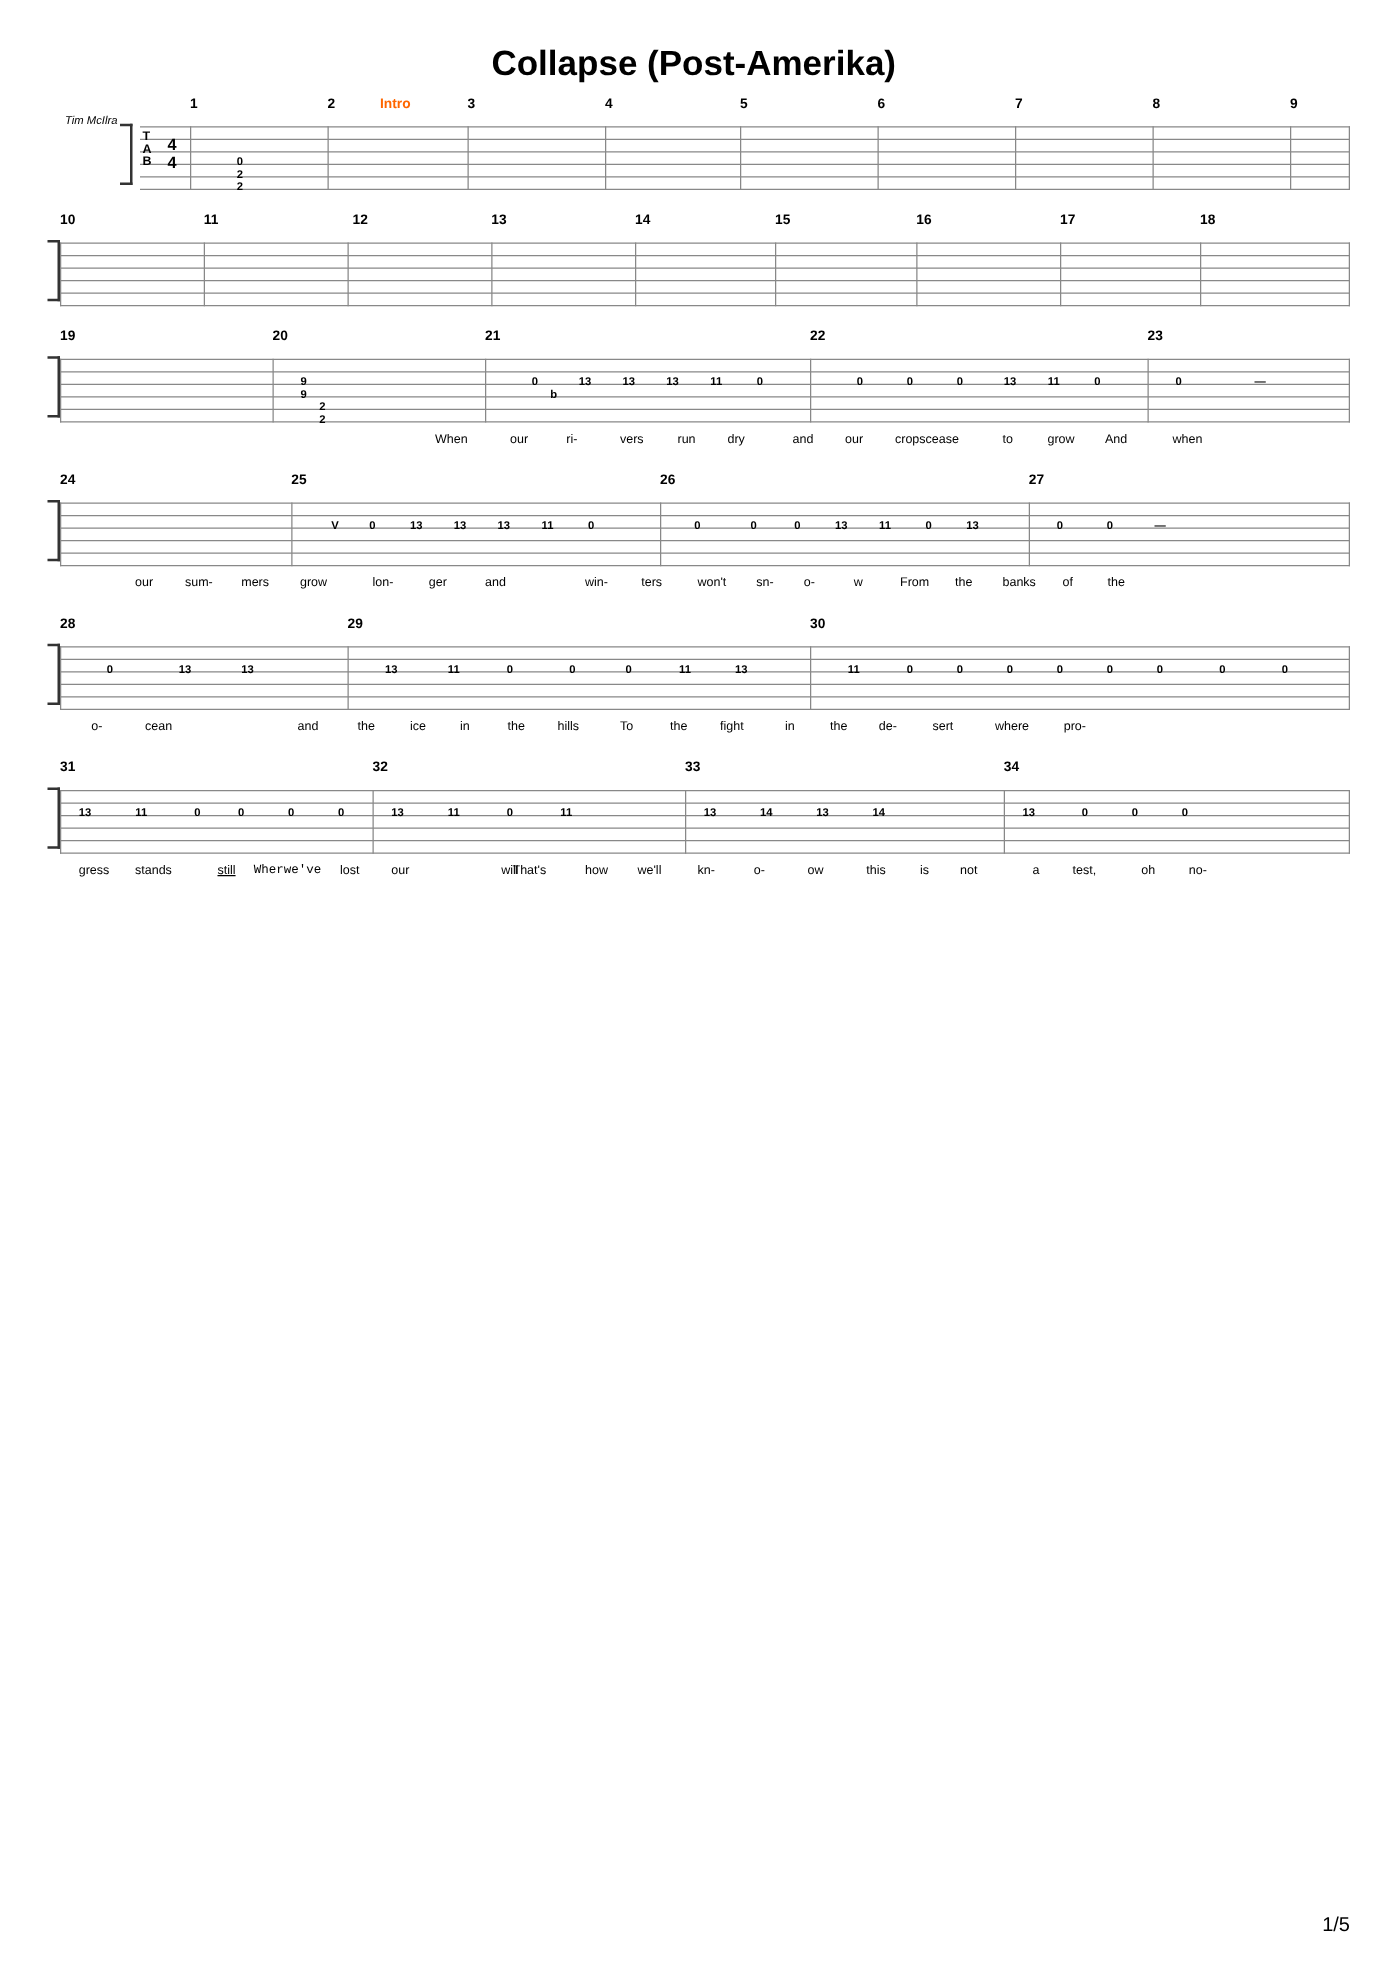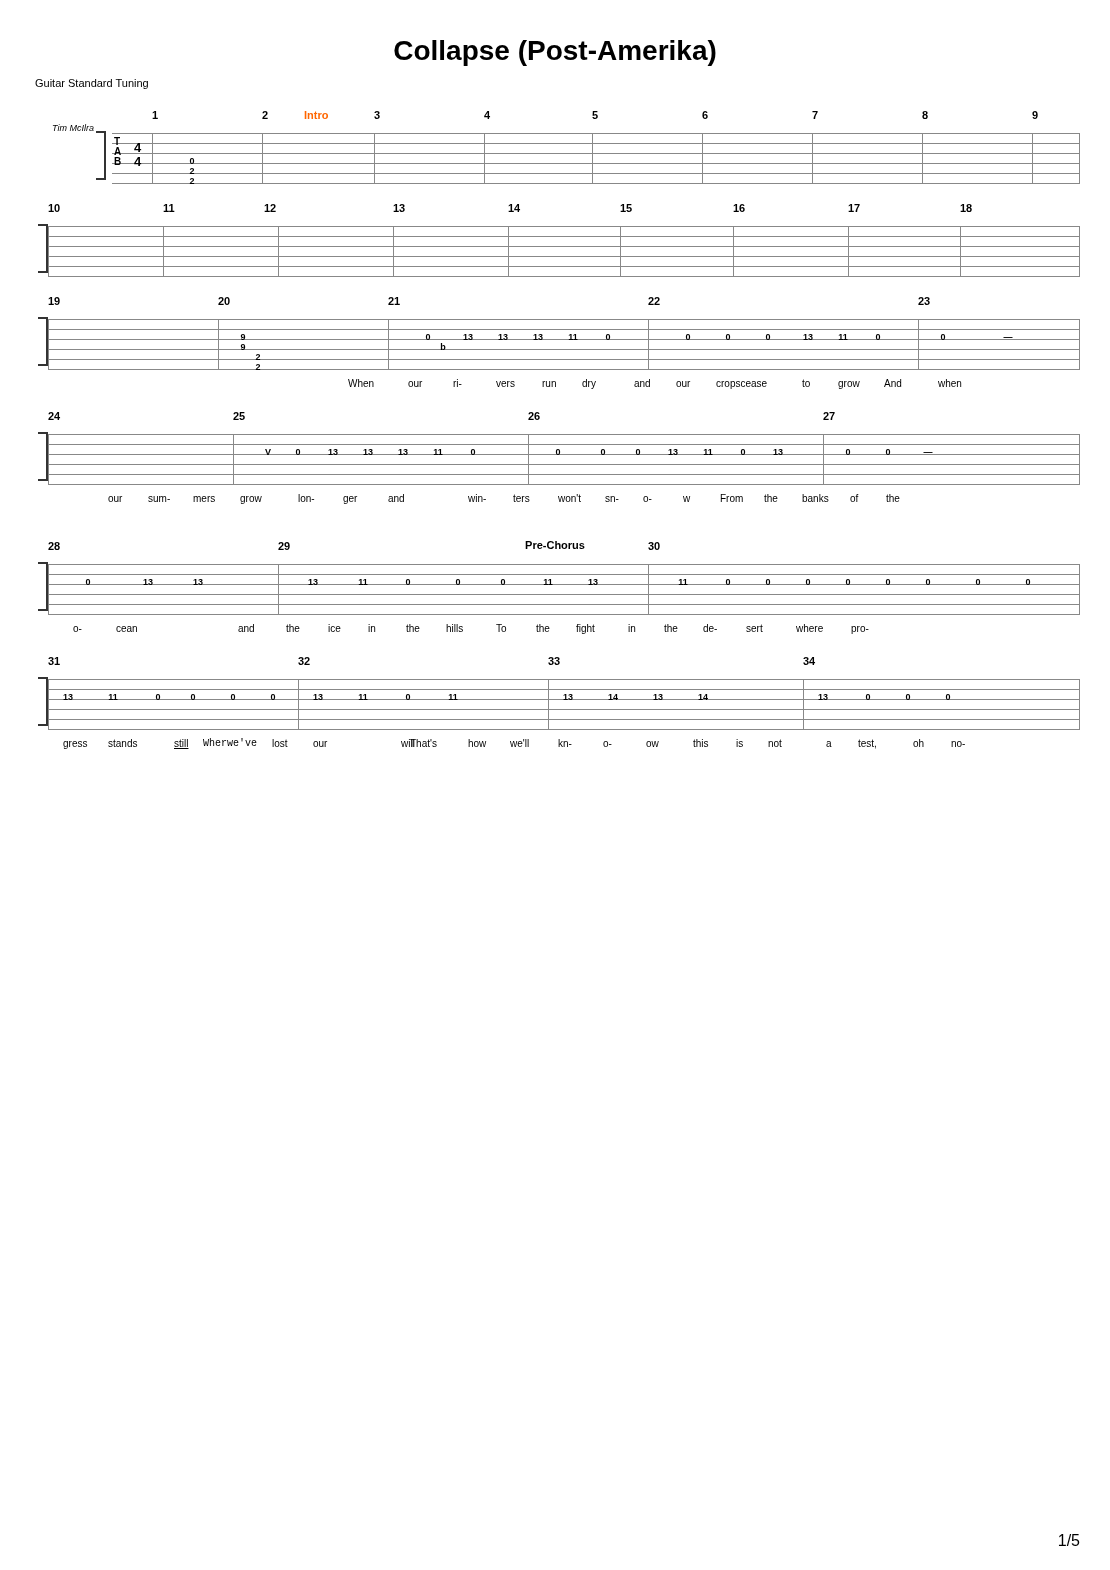--- a/index.html
+++ b/index.html
@@ -123,21 +123,20 @@
       font-size: 16px;
       color: #000;
     }
   </style>
 </head>
 <body>
 
 <div class="page">
 
   <div class="title">Collapse (Post-Amerika)</div>
-  <div class="subtitle">Guitar Standard Tuning</div>
 
   <div style="margin-left: 130px; margin-bottom: 2px; position:relative;">
     <div style="margin-left: 144px; font-size:11px; font-weight:bold; color:#ff6600;">Intro</div>
   </div>
 
   <div class="section-block">
     <div class="tab-lines-wrapper">
 
       <div style="width:82px; flex-shrink:0; position:relative; height:65px;">
         <span style="position:absolute; top:0; right:18px; font-size:9px; font-style:italic; color:#000; white-space:nowrap;">Tim McIlra</span>
@@ -197,21 +196,21 @@
       </div>
       <div class="tab-staff" style="flex:1; position:relative; height:65px;">
         <div class="staff-line" style="top:10px;"></div>
         <div class="staff-line" style="top:20px;"></div>
         <div class="staff-line" style="top:30px;"></div>
         <div class="staff-line" style="top:40px;"></div>
         <div class="staff-line" style="top:50px;"></div>
         <div class="staff-line" style="top:60px;"></div>
         <span class="bar-number" style="left:0px;">10</span>
         <span class="bar-number" style="left:115px;">11</span>
-        <span class="bar-number" style="left:216px;">12</span>
+        <span class="bar-number" style="left:234px;">12</span>
         <span class="bar-number" style="left:345px;">13</span>
         <span class="bar-number" style="left:460px;">14</span>
         <span class="bar-number" style="left:572px;">15</span>
         <span class="bar-number" style="left:685px;">16</span>
         <span class="bar-number" style="left:800px;">17</span>
         <span class="bar-number" style="left:912px;">18</span>
         <div class="bar-line" style="left:0; top:10px; height:51px;"></div>
         <div class="bar-line" style="left:115px; top:10px; height:51px;"></div>
         <div class="bar-line" style="left:230px; top:10px; height:51px;"></div>
         <div class="bar-line" style="left:345px; top:10px; height:51px;"></div>
@@ -350,21 +349,20 @@
       <span class="lyric-word" style="left:635px;">w</span>
       <span class="lyric-word" style="left:672px;">From</span>
       <span class="lyric-word" style="left:716px;">the</span>
       <span class="lyric-word" style="left:754px;">banks</span>
       <span class="lyric-word" style="left:802px;">of</span>
       <span class="lyric-word" style="left:838px;">the</span>
     </div>
   </div>
 
   <div class="section-block">
-    <div style="text-align:center; font-size:11px; font-weight:bold; color:#000; margin-bottom:3px;">Pre-Chorus</div>
     <div class="tab-lines-wrapper">
       <div style="width:18px; flex-shrink:0; height:65px; position:relative;">
         <div style="position:absolute; right:0; top:8px; bottom:8px; width:2px; background:#333;"></div>
         <div style="position:absolute; right:0; top:8px; width:10px; height:2px; background:#333;"></div>
         <div style="position:absolute; right:0; bottom:8px; width:10px; height:2px; background:#333;"></div>
       </div>
       <div class="tab-staff" style="flex:1; position:relative; height:65px;">
         <div class="staff-line" style="top:10px;"></div>
         <div class="staff-line" style="top:20px;"></div>
         <div class="staff-line" style="top:30px;"></div>

